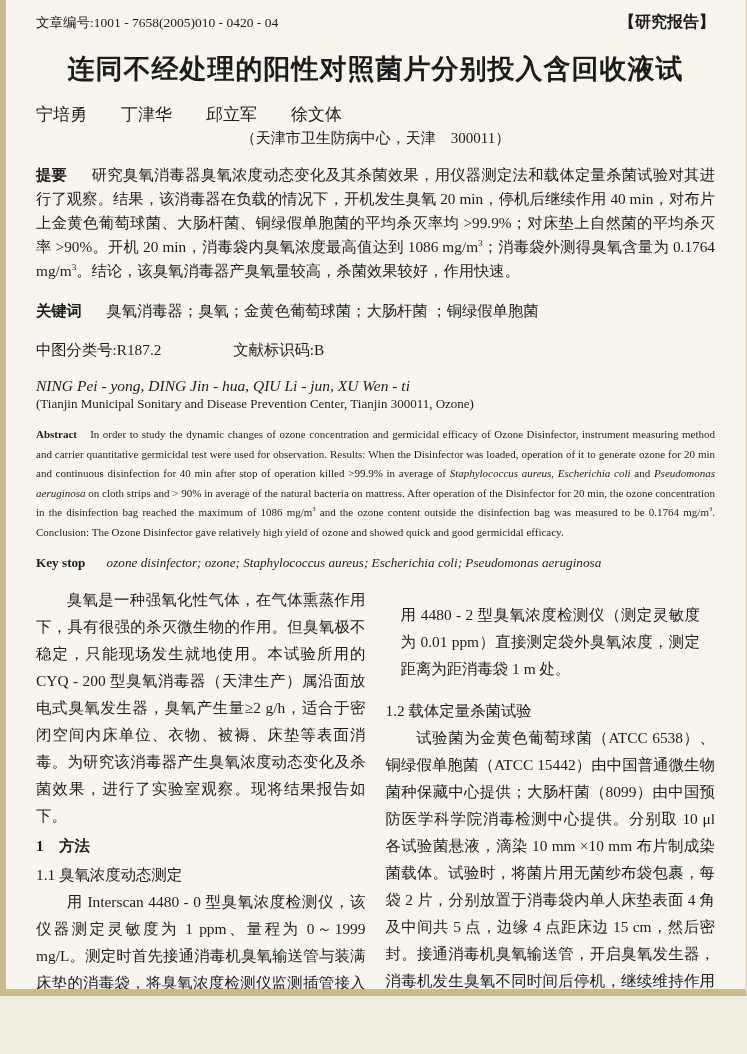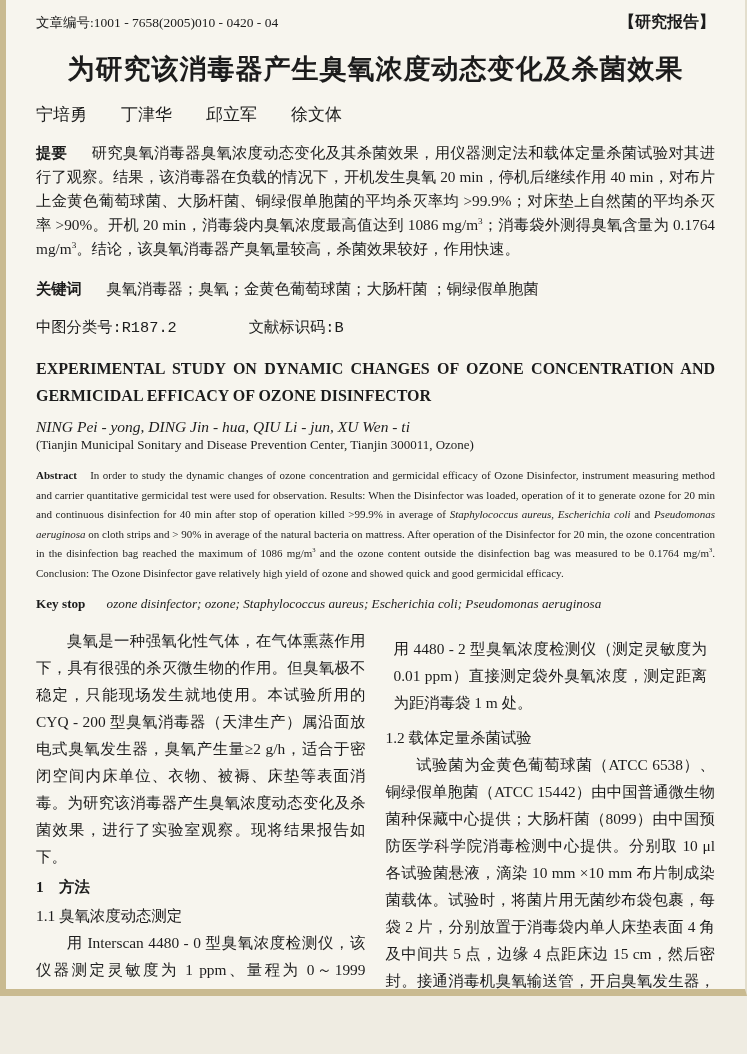--- a/index.html
+++ b/index.html
@@ -19,67 +19,64 @@
   }
   .hdr { display: flex; justify-content: space-between; align-items: baseline; font-size: 13.5px; }
   .hdr .badge { font-weight: bold; font-size: 16px; text-align: right; }
   .title-cn { text-align: center; font-size: 27px; font-weight: bold; letter-spacing: 1px; margin-top: 18px; line-height: 1.35; }
   .authors-cn { text-align: left; font-size: 17px; margin-top: 16px; }
   .affil-cn { text-align: center; font-size: 15px; margin-top: 3px; }
 
   .abs-cn { font-size: 15.3px; line-height: 24px; text-align: justify; margin-top: 15px; }
   .lbl-b { font-weight: bold; margin-right: 1.6em; }
   .kw-cn { font-size: 15.3px; line-height: 24px; margin-top: 0; }
-  .classif { font-size: 15.3px; line-height: 24px; margin-top: 7px; font-family: Liberation Mono, monospace; }
+  .classif { font-size: 15.3px; line-height: 24px; margin-top: 7px; }
   .classif .gap { display: inline-block; width: 72px; }
 
   .title-en { margin-top: 13px; font-weight: bold; font-size: 16px; line-height: 27px; }
   .title-en .l1 { text-align: justify; text-align-last: justify; }
   .authors-en { margin-top: 9px; font-style: italic; font-size: 15.5px; }
   .affil-en { margin-top: 1px; font-size: 13px; }
 
   .abs-en { margin-top: 13px; font-size: 11px; line-height: 19.5px; text-align: justify; }
   .abs-en .lbl-b { margin-right: 1.2em; }
   .kw-en { margin-top: 3px; font-size: 13.2px; line-height: 19.5px; }
   .kw-en .kwtext { font-style: italic; }
   .it { font-style: italic; }
   sup { font-size: 60%; vertical-align: super; line-height: 0; }
 
   .body-cols { display: flex; gap: 20px; margin-top: 10px; font-size: 15.4px; line-height: 27px; text-align: justify; }
   .col { width: 334px; }
   .ind { text-indent: 2em; margin: 0; }
-  .noind { text-indent: 0; margin: 8px; font-family: Liberation Serif, serif; }
+  .noind { text-indent: 0; margin: 15px; font-family: Liberation Serif, serif; }
   .h1-cn { font-weight: bold; margin: 3px 0 2px 0; }
   .h2-cn { margin: 0; }
 </style>
 </head>
 <body>
 
 <div class="page" style="background: rgb(247, 245, 238); color: rgb(28, 28, 28); border-left-color: rgb(201, 186, 144); border-bottom-color: rgb(201, 186, 144);">
 
   <div class="hdr">
     <span>文章编号:1001 - 7658(2005)010 - 0420 - 04</span>
     <span class="badge">【研究报告】</span>
   </div>
 
-  <div class="title-cn">为研究该消毒器产生臭氧浓度动态变化及杀菌效果</div>
+  <div class="title-cn">连同不经处理的阳性对照菌片分别投入含回收液试</div>
 
   <div class="authors-cn">宁培勇　　丁津华　　邱立军　　徐文体</div>
 
+  <div class="affil-cn">（天津市卫生防病中心，天津　300011）</div>
 
   <p class="abs-cn"><span class="lbl-b">提要</span><span>研究臭氧消毒器臭氧浓度动态变化及其杀菌效果，用仪器测定法和载体定量杀菌试验对其进行了观察。结果，该消毒器在负载的情况下，开机发生臭氧 20 min，停机后继续作用 40 min，对布片上金黄色葡萄球菌、大肠杆菌、铜绿假单胞菌的平均杀灭率均 &gt;99.9%；对床垫上自然菌的平均杀灭率 &gt;90%。开机 20 min，消毒袋内臭氧浓度最高值达到 1086 mg/m</span><sup>3</sup><span>；消毒袋外测得臭氧含量为 0.1764 mg/m</span><sup>3</sup><span>。结论，该臭氧消毒器产臭氧量较高，杀菌效果较好，作用快速。</span></p>
 
   <p class="kw-cn"><span class="lbl-b">关键词</span><span>臭氧消毒器；臭氧；金黄色葡萄球菌；大肠杆菌 ；铜绿假单胞菌</span></p>
 
   <p class="classif"><span>中图分类号:R187.2</span><span class="gap"></span><span>文献标识码:B</span></p>
 
-  <div class="title-en">
-    <div class="l1">EXPERIMENTAL STUDY ON DYNAMIC CHANGES OF OZONE CONCENTRATION AND</div>
-    <div class="l2">GERMICIDAL EFFICACY OF OZONE DISINFECTOR</div>
-  </div>
 
   <div class="authors-en">NING Pei - yong, DING Jin - hua, QIU Li - jun, XU Wen - ti</div>
 
   <div class="affil-en">(Tianjin Municipal Sonitary and Disease Prevention Center, Tianjin 300011, Ozone)</div>
 
   <p class="abs-en"><span class="lbl-b">Abstract</span><span>In order to study the dynamic changes of ozone concentration and germicidal efficacy of Ozone Disinfector, instrument measuring method and carrier quantitative germicidal test were used for observation. Results: When the Disinfector was loaded, operation of it to generate ozone for 20 min and continuous disinfection for 40 min after stop of operation killed &gt;99.9% in average of </span><span class="it">Staphylococcus aureus</span><span>, </span><span class="it">Escherichia coli</span><span> and </span><span class="it">Pseudomonas aeruginosa</span><span> on cloth strips and &gt; 90% in average of the natural bacteria on mattress. After operation of the Disinfector for 20 min, the ozone concentration in the disinfection bag reached the maximum of 1086 mg/m</span><sup>3</sup><span> and the ozone content outside the disinfection bag was measured to be 0.1764 mg/m</span><sup>3</sup><span>. Conclusion: The Ozone Disinfector gave relatively high yield of ozone and showed quick and good germicidal efficacy.</span></p>
 
   <p class="kw-en"><span class="lbl-b">Key stop</span><span class="kwtext">ozone disinfector; ozone; Staphylococcus aureus; Escherichia coli; Pseudomonas aeruginosa</span></p>
 
   <div class="body-cols">

